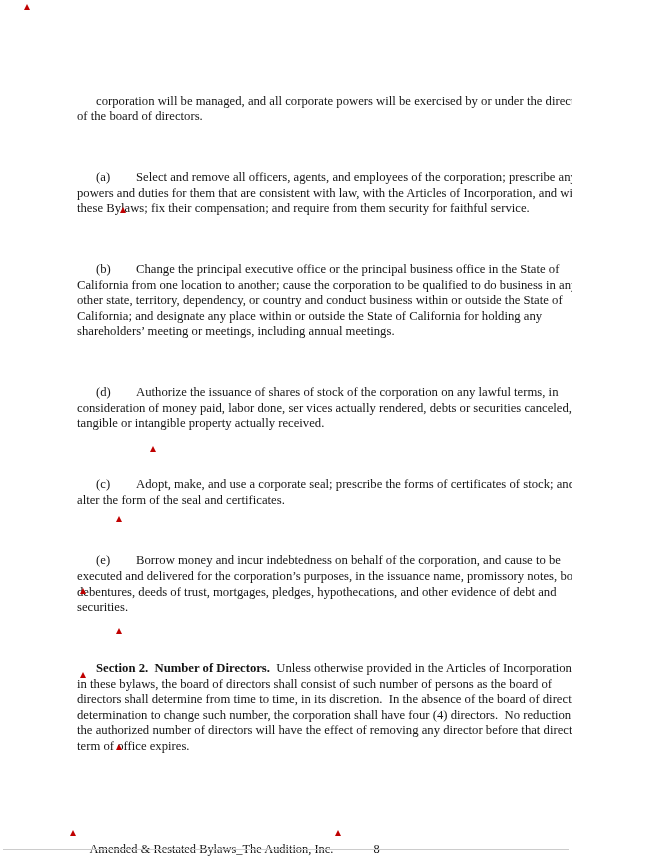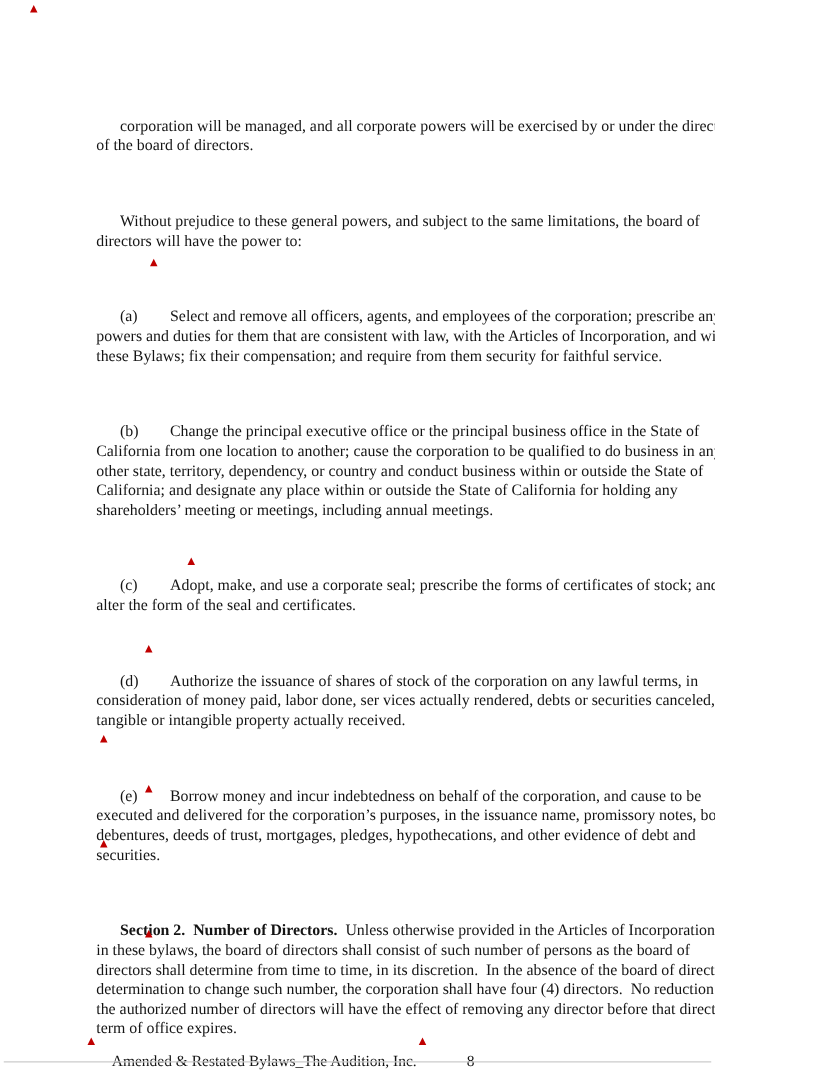--- a/index.html
+++ b/index.html
@@ -73,38 +73,35 @@
 <body>
 
 <div class="page">
 
   <div class="content">
 
     <p class="para cont">
       <span>corporation will be managed, and all corporate powers will be exercised by or under the direction of the board of directors.</span>
     </p>
 
-    <p class="para ind1">
-      <span>Without prejudice to these general powers, and subject to the same limitations, the board of directors will have the power to:</span>
-    </p>
 
     <p class="para item">
       <span class="item-label">(a)</span><span>Select and remove all officers, agents, and employees of the corporation; prescribe any powers and duties for them that are consistent with law, with the Articles of Incorporation, and with these Bylaws; fix their compensation; and require from them security for faithful service.</span>
     </p>
 
     <p class="para item">
       <span class="item-label">(b)</span><span>Change the principal executive office or the principal business office in the State of California from one location to another; cause the corporation to be qualified to do business in any other state, territory, dependency, or country and conduct business within or outside the State of California; and designate any place within or outside the State of California for holding any shareholders’ meeting or meetings, including annual meetings.</span>
     </p>
 
     <p class="para item">
-      <span class="item-label">(c)</span><span>Adopt, make, and use a corporate seal; prescribe the forms of certificates of stock; and alter the form of the seal and certificates.</span>
+      <span class="item-label">(d)</span><span>Authorize the issuance of shares of stock of the corporation on any lawful terms, in consideration of money paid, labor done, ser vices actually rendered, debts or securities canceled, or tangible or intangible property actually received.</span>
     </p>
 
     <p class="para item">
-      <span class="item-label">(d)</span><span>Authorize the issuance of shares of stock of the corporation on any lawful terms, in consideration of money paid, labor done, ser vices actually rendered, debts or securities canceled, or tangible or intangible property actually received.</span>
+      <span class="item-label">(c)</span><span>Adopt, make, and use a corporate seal; prescribe the forms of certificates of stock; and alter the form of the seal and certificates.</span>
     </p>
 
     <p class="para item">
       <span class="item-label">(e)</span><span>Borrow money and incur indebtedness on behalf of the corporation, and cause to be executed and delivered for the corporation’s purposes, in the issuance name, promissory notes, bonds, debentures, deeds of trust, mortgages, pledges, hypothecations, and other evidence of debt and securities.</span>
     </p>
 
     <p class="para ind1">
       <b class="lead">Section 2.  Number of Directors.</b><span>  Unless otherwise provided in the Articles of Incorporation or in these bylaws, the board of directors shall consist of such number of persons as the board of directors shall determine from time to time, in its discretion.  In the absence of the board of director’s determination to change such number, the corporation shall have four (4) directors.  No reduction of the authorized number of directors will have the effect of removing any director before that director’s term of office expires.</span>
     </p>
 

